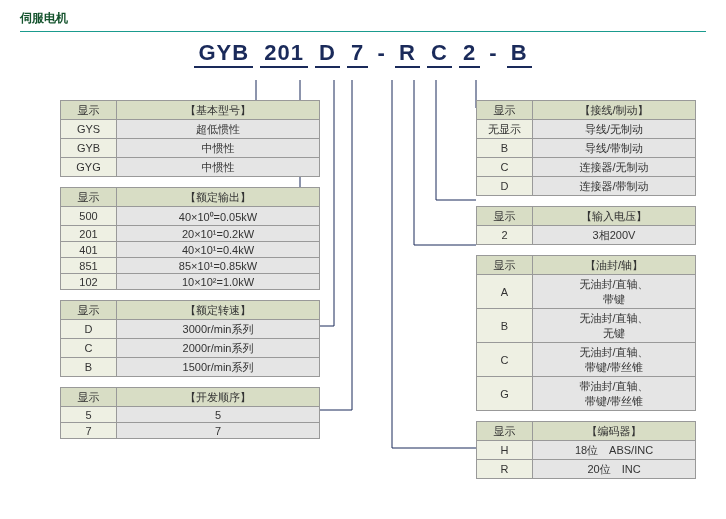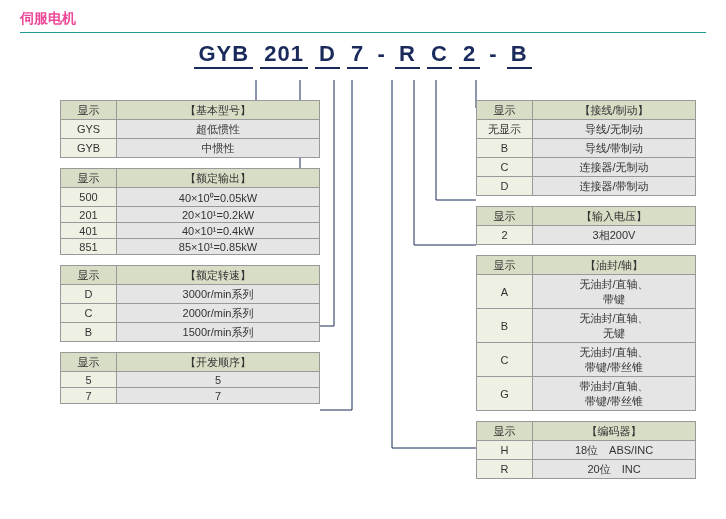--- a/index.html
+++ b/index.html
@@ -6,22 +6,22 @@
   body {
     font-family: Arial, "Microsoft YaHei", sans-serif;
     background: #fff;
     width: 726px;
     height: 519px;
     position: relative;
     font-size: 11px;
     color: #333;
   }
   .title {
-    color: #ec4899;
-    font-size: 14px;
+    color: #14532d;
+    font-size: 12px;
     font-weight: bold;
     padding: 10px 20px 4px;
   }
   .title-underline {
     border-bottom: 1px solid #1a9b8e;
     margin: 0 20px 8px;
   }
   .partnum {
     font-size: 22px;
     font-weight: bold;
@@ -96,20 +96,24 @@
     </tbody>
       <tbody>
         <tr>
           <td class="l">GYS</td>
           <td class="r">超低惯性</td>
         </tr>
         <tr>
           <td class="l">GYB</td>
           <td class="r">中惯性</td>
         </tr>
+        <tr>
+          <td class="l">GYG</td>
+          <td class="r">中惯性</td>
+        </tr>
       </tbody>
   </table>
   <table class="spec">
     <tbody>
         <tr>
           <th>显示</th>
           <th>【额定输出】</th>
         </tr>
     </tbody>
       <tbody>
@@ -122,20 +126,24 @@
           <td class="r">20×10¹=0.2kW</td>
         </tr>
         <tr>
           <td class="l">401</td>
           <td class="r">40×10¹=0.4kW</td>
         </tr>
         <tr>
           <td class="l">851</td>
           <td class="r">85×10¹=0.85kW</td>
         </tr>
+        <tr>
+          <td class="l">102</td>
+          <td class="r">10×10²=1.0kW</td>
+        </tr>
       </tbody>
   </table>
   <table class="spec">
     <tbody>
         <tr>
           <th>显示</th>
           <th>【额定转速】</th>
         </tr>
     </tbody>
       <tbody>

